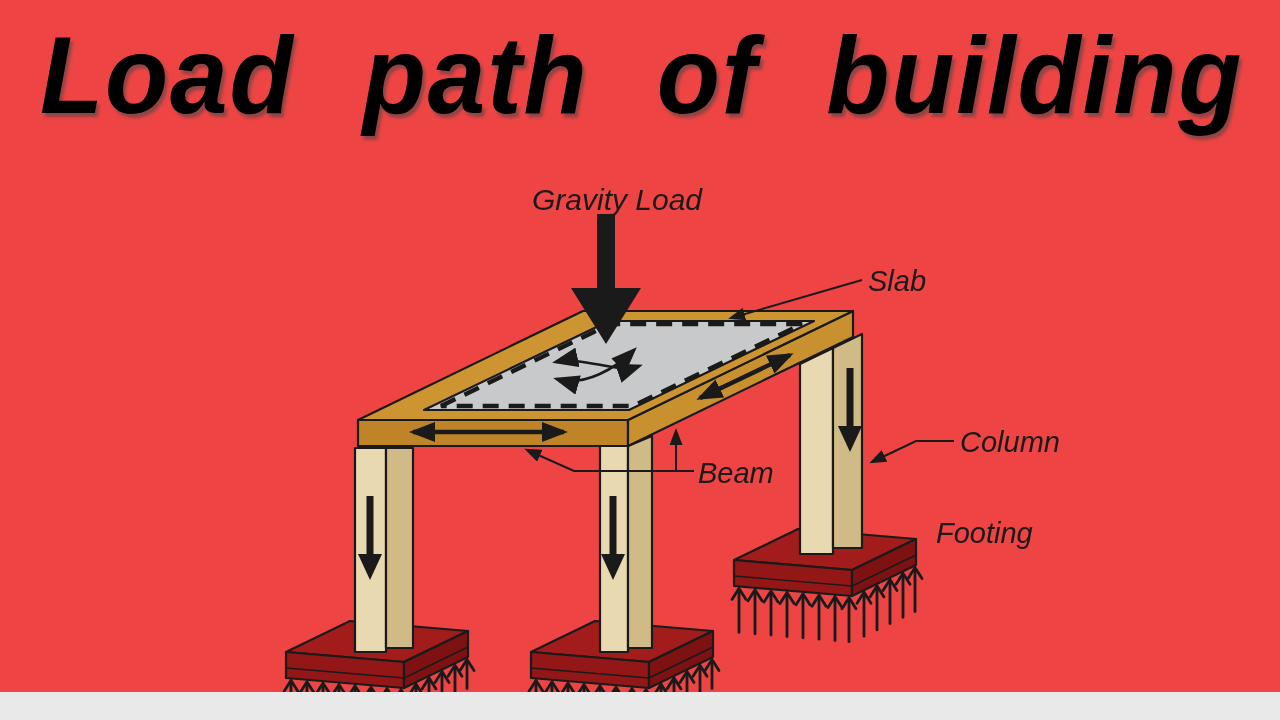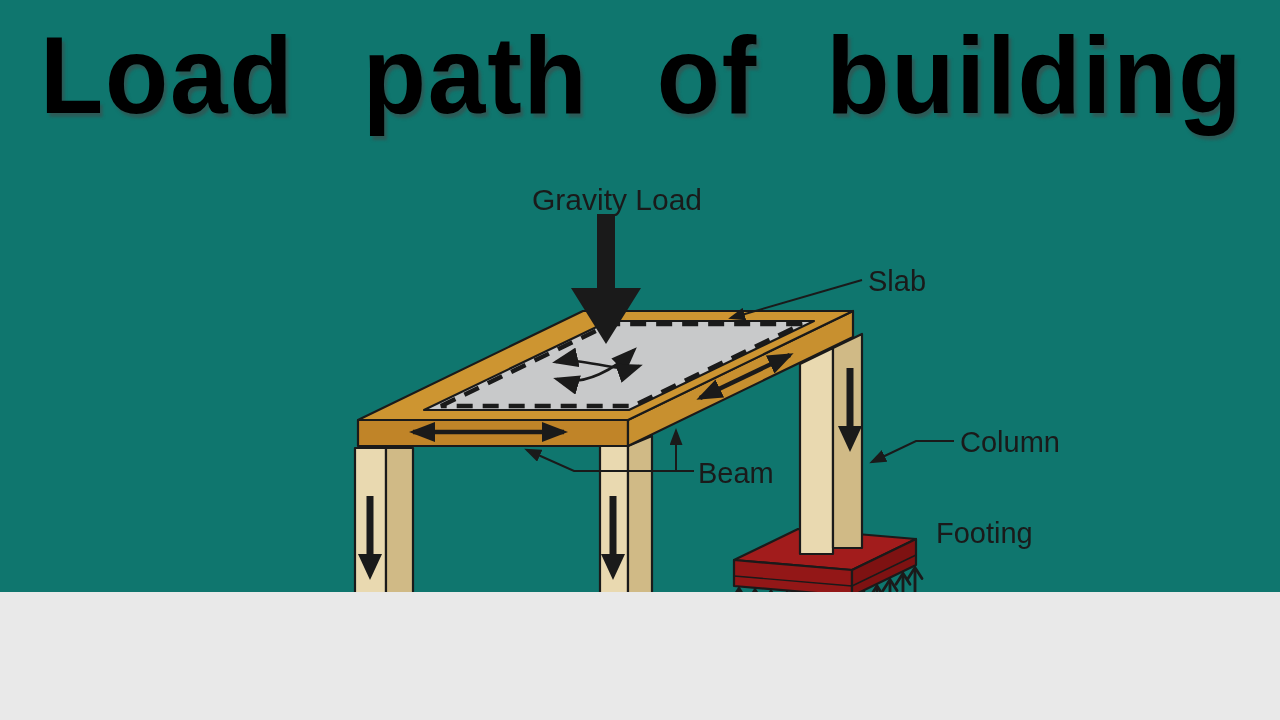--- a/index.html
+++ b/index.html
@@ -1,17 +1,17 @@
 <!DOCTYPE html>
 <html><head>
 <meta charset="utf-8">
 <style>
   html,body{margin:0;padding:0;background:#e9e9e9;}
-  .stage{position:relative;width:1280px;height:592px;background:#0f766e;overflow:hidden;
-         font-family:"Liberation Sans",sans-serif;}
+  .stage{position:relative;width:1280px;height:692px;background:#ef4444;overflow:hidden;
+         font-family:"Liberation Sans",sans-serif;font-style:italic;}
   .title{position:absolute;left:40px;top:20px;margin:0;color:#000;
          font-size:110px;font-weight:700;line-height:1;letter-spacing:2px;word-spacing:40px;
          transform:scaleX(0.94);transform-origin:0 0;white-space:nowrap;
          text-shadow:3px 4px 3px rgba(70,70,70,0.55);}
   svg{position:absolute;left:0;top:0;}
   svg text{font-family:"Liberation Sans",sans-serif;fill:#1a1a1a;}
   .shape{stroke:#1a1a1a;stroke-width:2.2;stroke-linejoin:round;}
   .lead{stroke:#1a1a1a;stroke-width:2;fill:none;}
   .flow{stroke:#1a1a1a;stroke-width:2.6;fill:none;}
   .beamflow{stroke:#1a1a1a;stroke-width:4.5;fill:none;}

